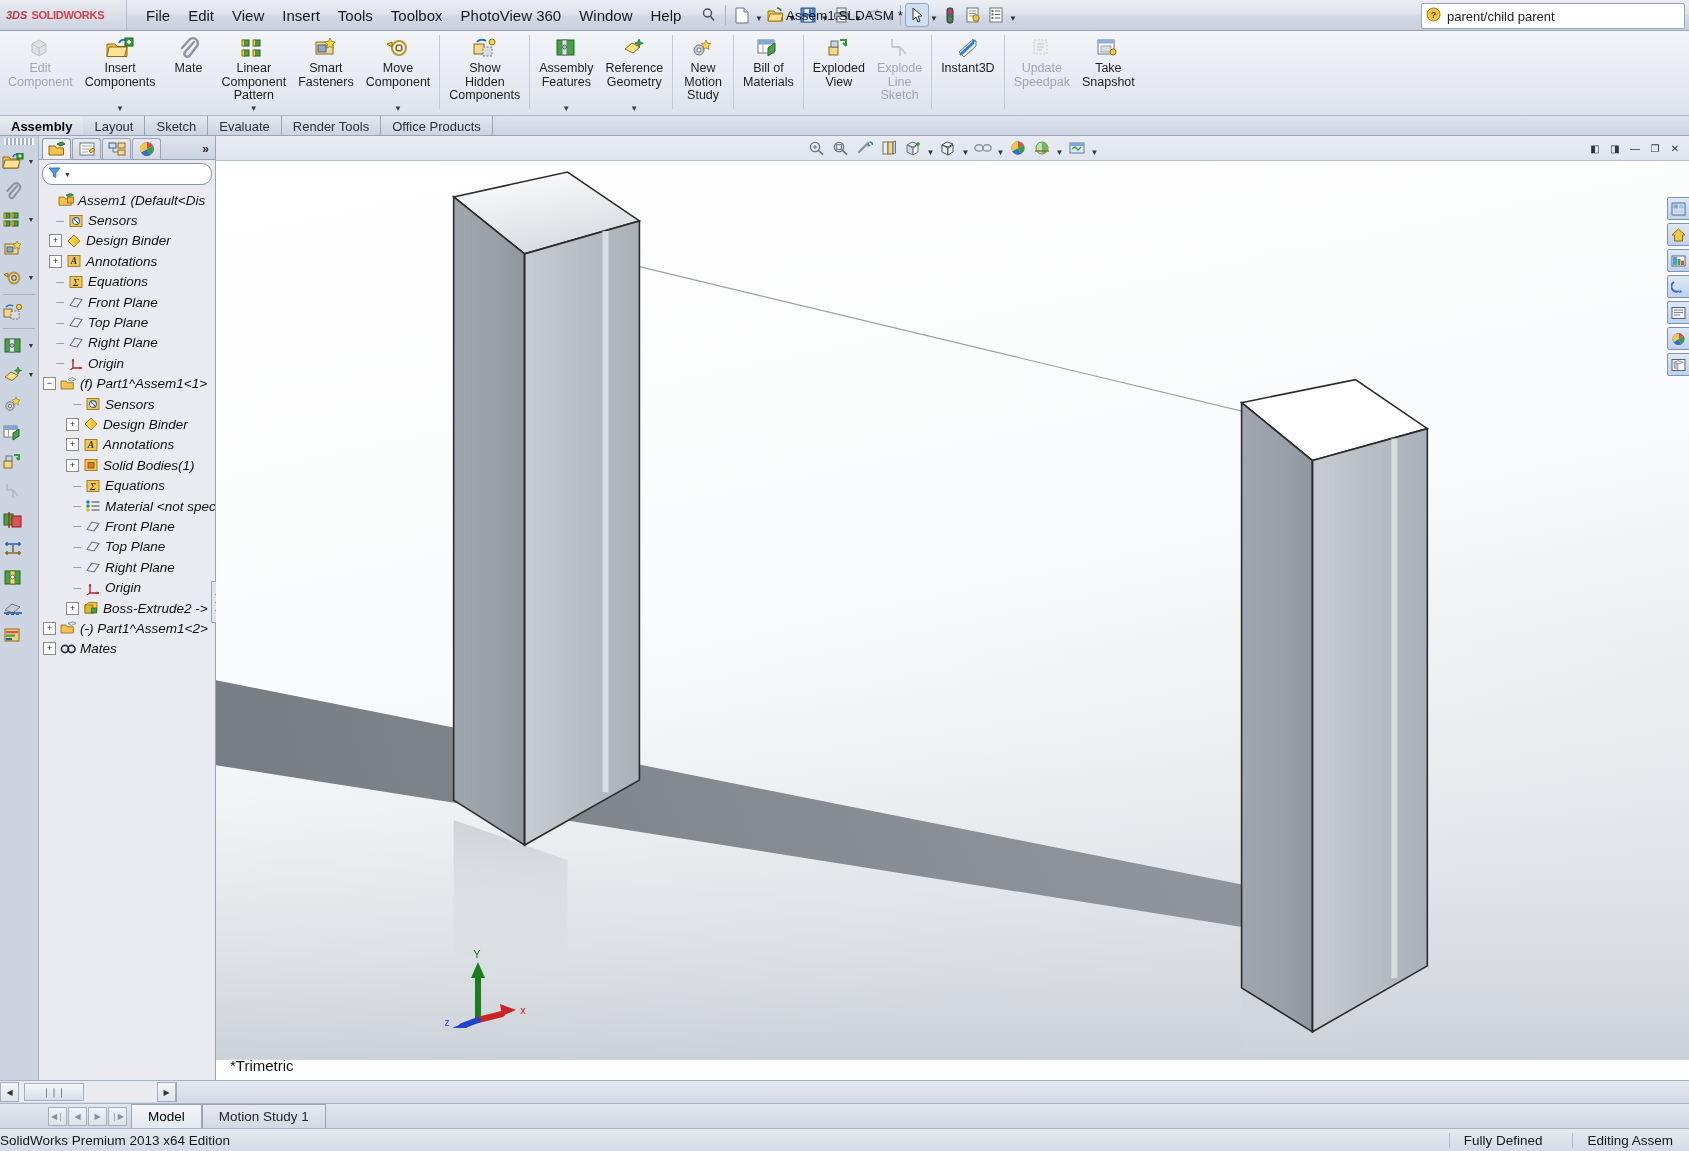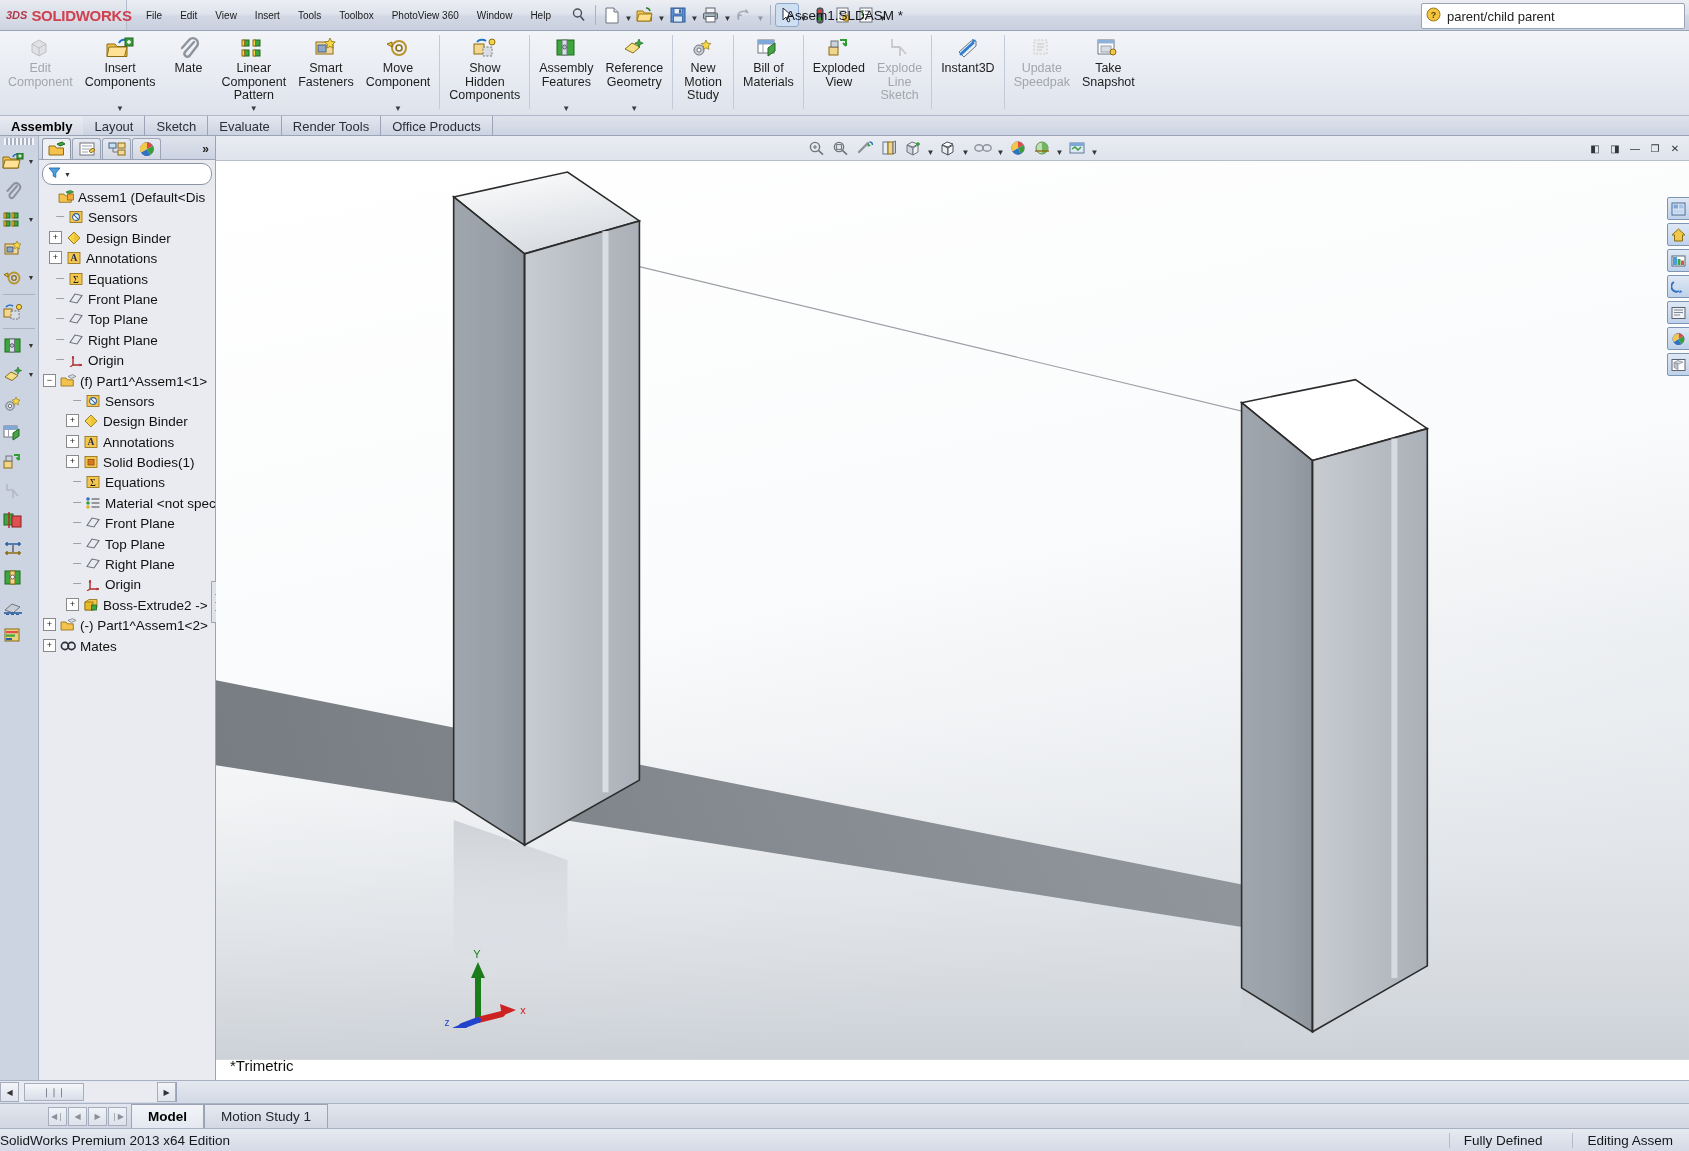--- a/index.html
+++ b/index.html
@@ -22,24 +22,24 @@
     border-bottom:1px solid #9aa4b8;
     display:flex;align-items:center;position:relative;
   }
   .logo{
     width:120px;min-width:120px;height:30px;display:flex;align-items:center;
     padding-left:6px;gap:4px;
     background:linear-gradient(to bottom,#e8eaf0,#cdd4e1);
     border-right:1px solid #b3bccd;
   }
   .logo .ds{font-size:11px;font-weight:bold;color:#b03a4a;font-style:italic;}
-  .logo .sw{font-size:15px;font-weight:bold;color:#d1404f;letter-spacing:-0.3px;}
+  .logo .sw{font-size:11px;font-weight:bold;color:#d1404f;letter-spacing:-0.3px;}
   .menubar{display:flex;align-items:center;gap:0px;padding-left:10px;}
   .menubar .mi{
-    padding:4px 9px;font-size:10px;color:#1a1a1a;cursor:default;border-radius:2px;
+    padding:4px 9px;font-size:15px;color:#1a1a1a;cursor:default;border-radius:2px;
   }
   .tb-icons{display:flex;align-items:center;gap:1px;margin-left:8px;}
   .tb-sep{width:1px;height:20px;background:#a9b2c4;margin:0 4px;}
   .ticon{
     width:22px;height:22px;display:flex;align-items:center;justify-content:center;
     border-radius:2px;position:relative;
   }
   .ticon.pressed{background:#cfdff2;outline:1px solid #8fa9cc;}
   .caret{
     width:9px;height:18px;display:flex;align-items:flex-end;justify-content:center;
@@ -127,21 +127,21 @@
     background:linear-gradient(to bottom,#e6e9f0,#d2d8e4);
     border:1px solid #9aa4b6;border-bottom:none;border-radius:3px 3px 0 0;
   }
   .fmtab.active{background:#eef0f4;border-color:#8d97aa;}
   .fmchev{position:absolute;right:6px;bottom:3px;font-size:12px;color:#222;font-weight:bold;}
   .filterbar{
     height:20px;margin:3px;border:1px solid #8b94a6;border-radius:10px;background:#fff;
     display:flex;align-items:center;padding-left:5px;gap:3px;
   }
   .tree{flex:1;overflow:hidden;background:#e9ebf0;padding-top:2px;font-size:13.5px;}
-  .trow{height:20.4px;display:flex;align-items:flex-start;white-space:nowrap;cursor:default;}
+  .trow{height:20.4px;display:flex;align-items:center;white-space:nowrap;cursor:default;font-style:italic;}
   .tglyph{
     width:11px;height:11px;border:1px solid #8a8a8a;background:#fff;
     display:flex;align-items:center;justify-content:center;font-size:9px;
     line-height:9px;color:#222;margin-right:3px;flex:none;font-family:"Liberation Sans",sans-serif;
   }
   .tspace{width:11px;margin-right:3px;flex:none;}
   .tdash{width:11px;margin-right:3px;flex:none;color:#8e8e8e;font-size:11px;text-align:right;}
   .ticonbox{width:18px;display:flex;align-items:center;justify-content:center;flex:none;margin-right:3px;}
   .tlabel{color:#111;}
 
@@ -200,21 +200,21 @@
   .tabnav{display:flex;align-items:center;padding-left:48px;gap:1px;}
   .tnb{width:17px;height:17px;border:1px solid #a6aebd;
     background:linear-gradient(to bottom,#eff2f7,#dce1ea);
     display:flex;align-items:center;justify-content:center;font-size:8px;color:#8b8f99;}
   .btabs{display:flex;align-items:stretch;margin-left:4px;}
   .btab{
     padding:0 16px;display:flex;align-items:center;font-size:13.5px;
     border:1px solid #9aa4b6;border-bottom:none;
     background:linear-gradient(to bottom,#e6e9f0,#d2d8e4);color:#22262e;
   }
-  .btab.active{font-weight:bold;background:linear-gradient(to bottom,#f2f4f8,#e4e8f0);color:#000;}
+  .btab.active{font-weight:normal;background:linear-gradient(to bottom,#f2f4f8,#e4e8f0);color:#000;}
 
   
   .statusbar{
     height:22px;min-height:22px;display:flex;align-items:center;
     background:linear-gradient(to bottom,#e6eaf1,#d4dae6);
     border-top:1px solid #a8b1c2;font-size:13.5px;color:#15171c;
     position:relative;
   }
   .statusright{position:absolute;right:2px;display:flex;align-items:center;gap:16px;}
   .statusright .sitem{padding:0 14px;border-left:1px solid #b3bccd;color:#15171c;}

